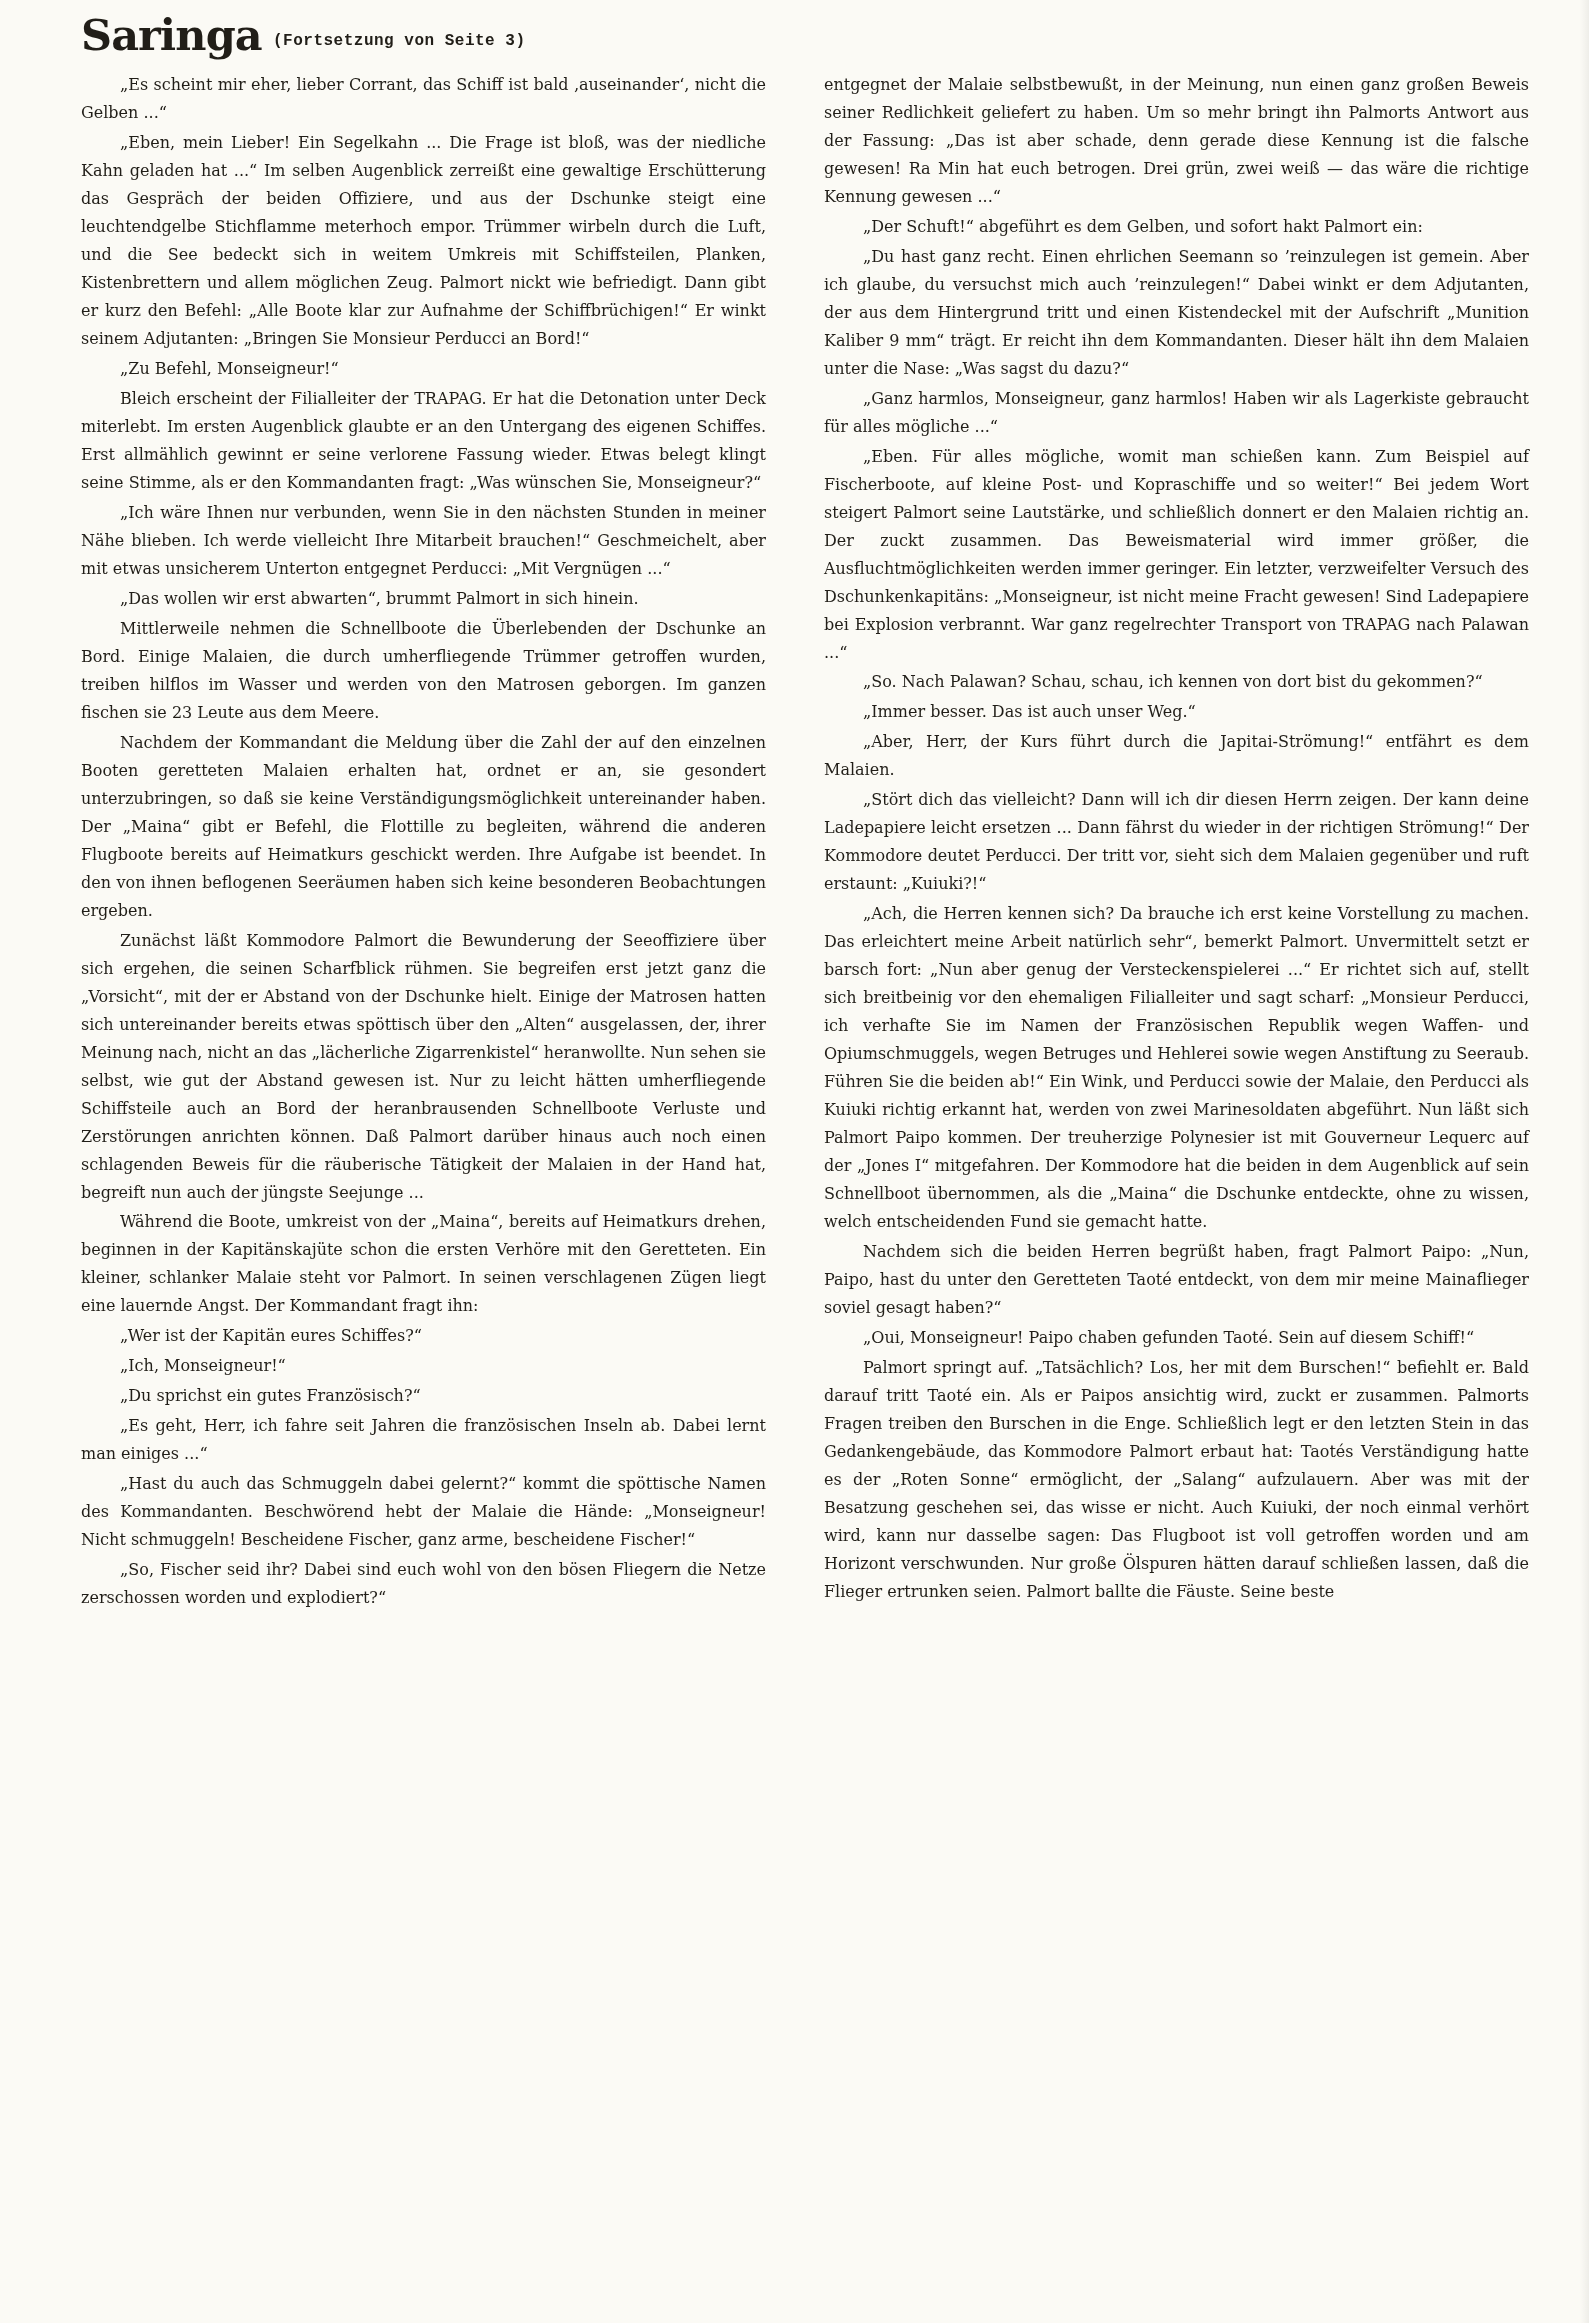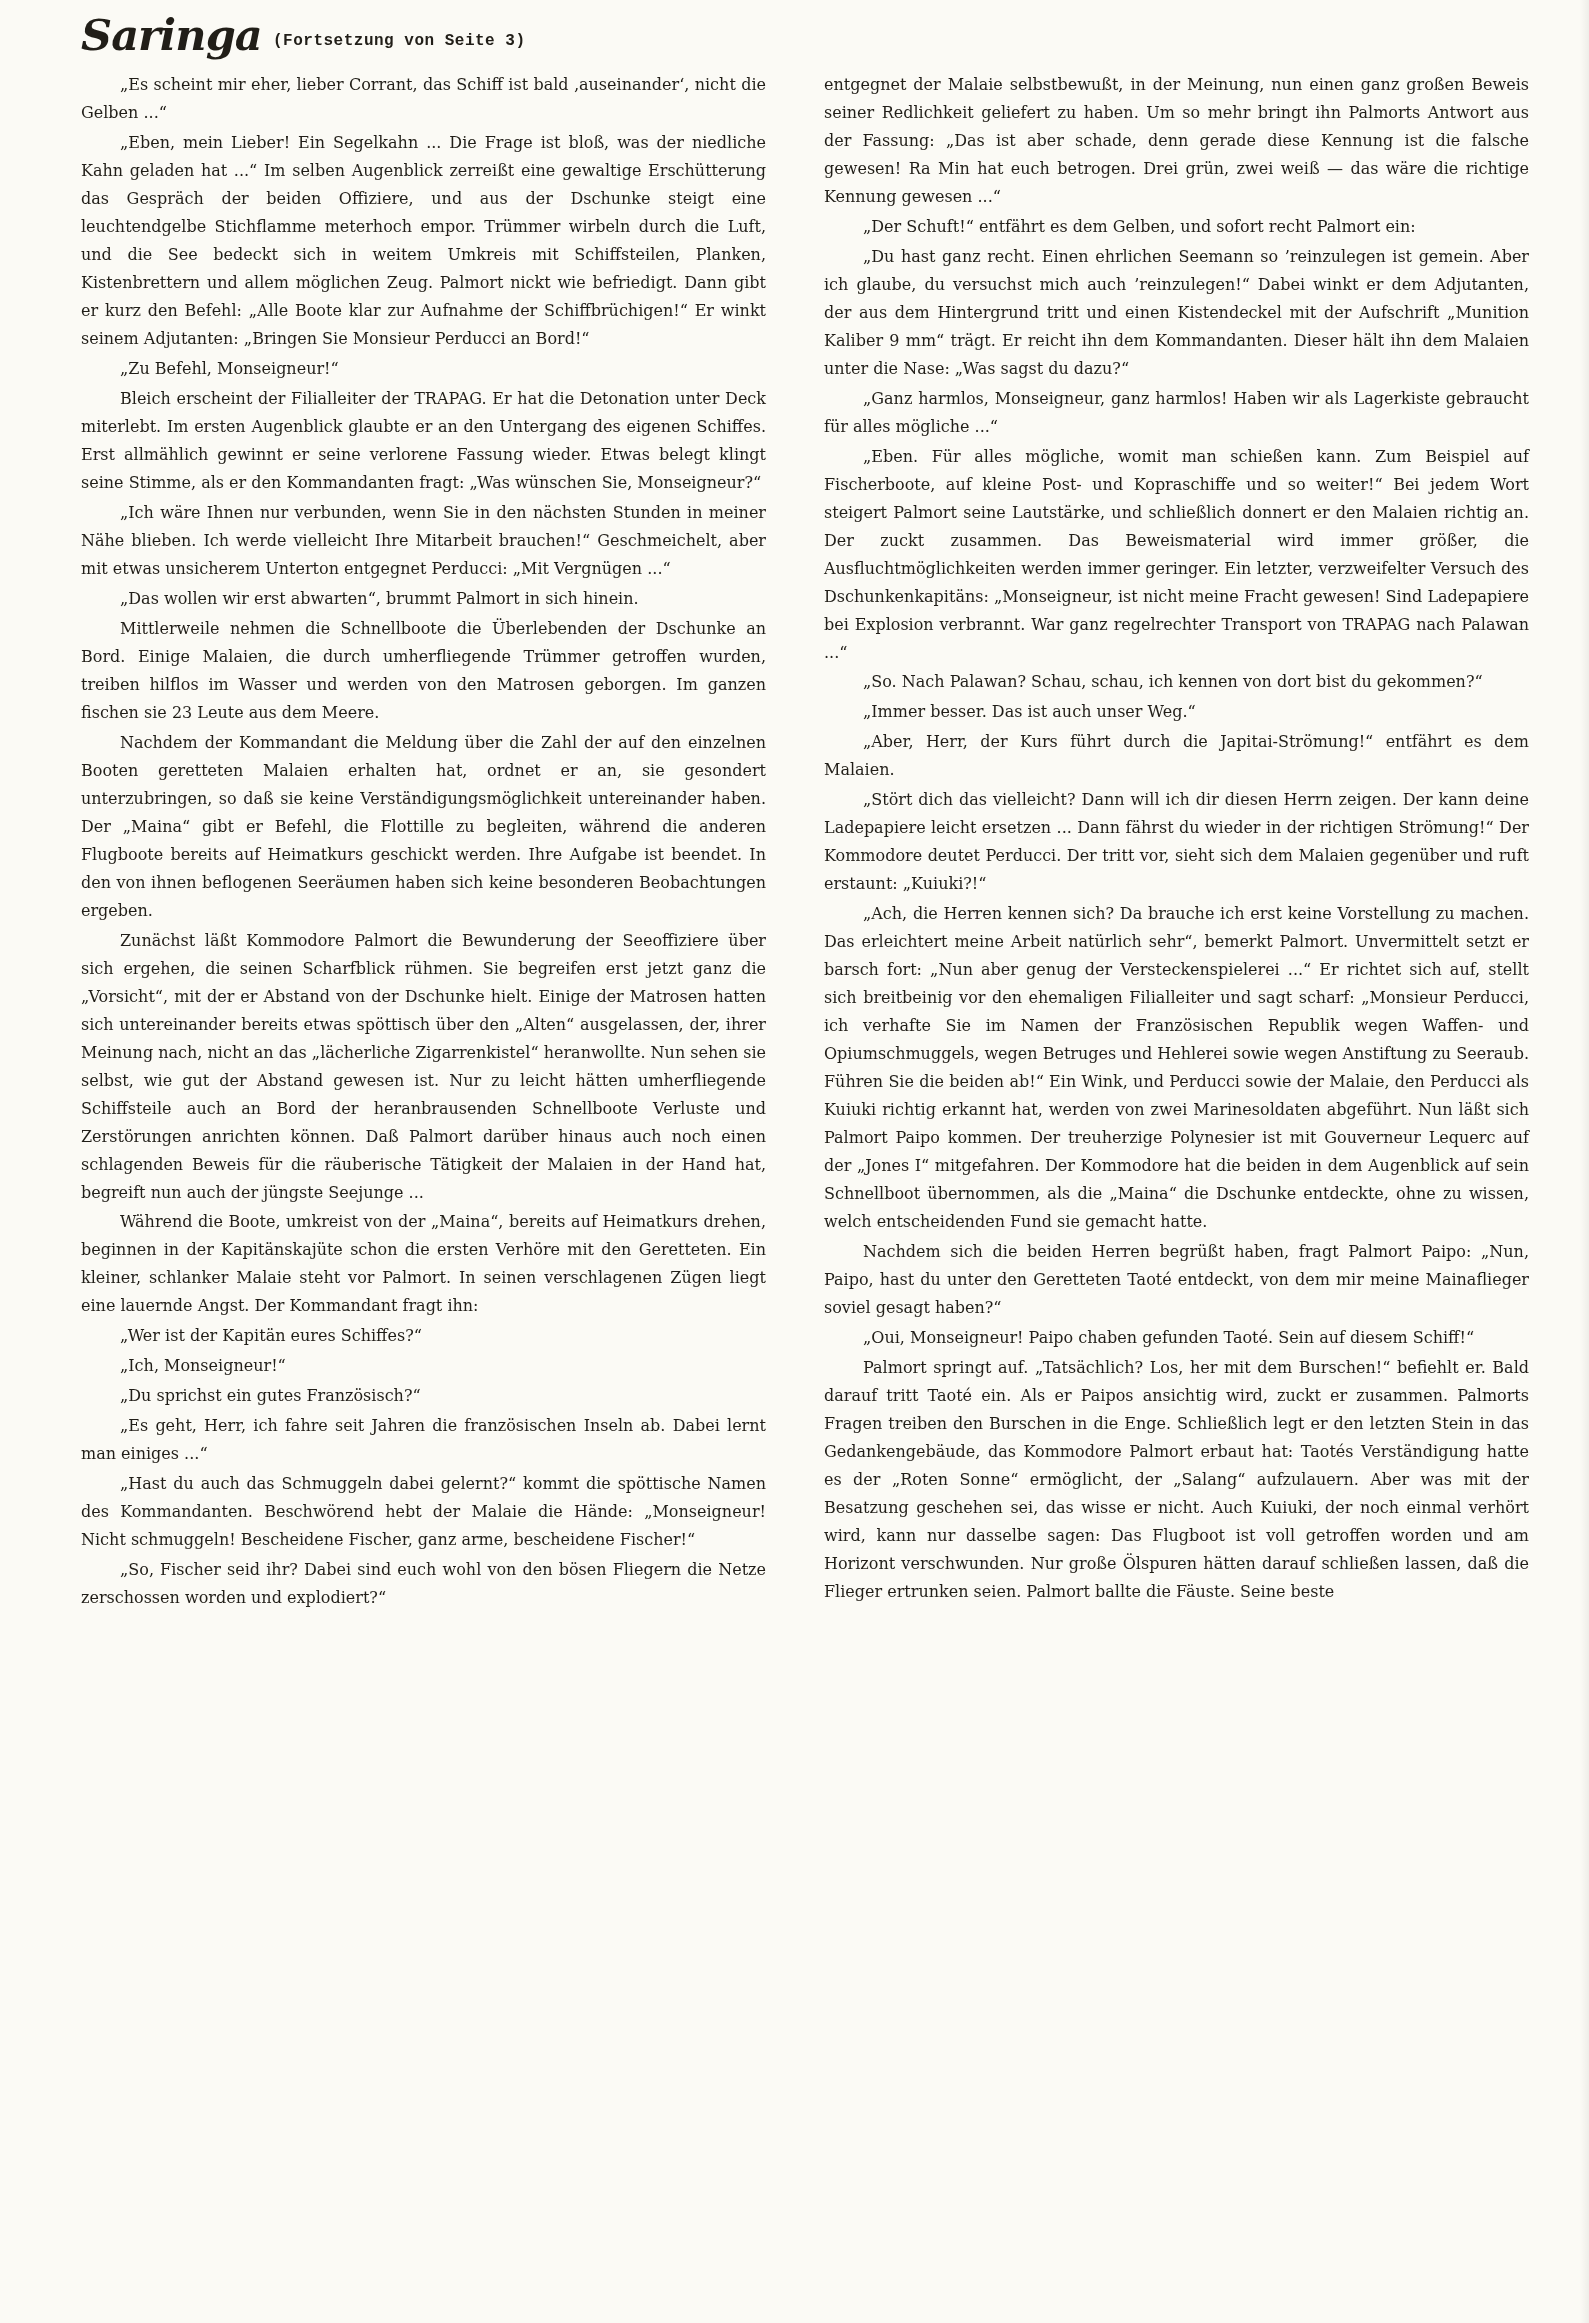--- a/index.html
+++ b/index.html
@@ -32,21 +32,20 @@
   .col-left  { left: 81px;  top: 11.2px; width: 685px; }
   .col-right { left: 824px; top: 71px; width: 705px; }
   .masthead {
     height: 49px;
     margin-bottom: 11.2px;
     text-align: left;
     white-space: nowrap;
   }
   .logo {
     font-family: "DejaVu Serif", serif;
-    font-style: italic;
     font-weight: bold;
     font-size: 43px;
     letter-spacing: -0.9px;
     line-height: 49px;
   }
   .cont-note {
     font-family: Liberation Mono, monospace;
     font-weight: bold;
     font-size: 16px;
     margin-left: 11.2px;
@@ -86,21 +85,21 @@
         <p class="para indent">„Du sprichst ein gutes Französisch?“</p>
         <p class="para indent">„Es geht, Herr, ich fahre seit Jahren die französischen Inseln ab. Dabei lernt man einiges ...“</p>
         <p class="para indent">„Hast du auch das Schmuggeln dabei gelernt?“ kommt die spöttische Namen des Kommandanten. Beschwörend hebt der Malaie die Hände: „Monseigneur! Nicht schmuggeln! Bescheidene Fischer, ganz arme, bescheidene Fischer!“</p>
         <p class="para indent">„So, Fischer seid ihr? Dabei sind euch wohl von den bösen Fliegern die Netze zerschossen worden und explodiert?“</p>
       </div>
   </div>
 
   <div class="col col-right">
     <div>
         <p class="para">entgegnet der Malaie selbstbewußt, in der Meinung, nun einen ganz großen Beweis seiner Redlichkeit geliefert zu haben. Um so mehr bringt ihn Palmorts Antwort aus der Fassung: „Das ist aber schade, denn gerade diese Kennung ist die falsche gewesen! Ra Min hat euch betrogen. Drei grün, zwei weiß — das wäre die richtige Kennung gewesen ...“</p>
-        <p class="para indent">„Der Schuft!“ entfährt es dem Gelben, und sofort recht Palmort ein:</p>
+        <p class="para indent">„Der Schuft!“ abgeführt es dem Gelben, und sofort hakt Palmort ein:</p>
         <p class="para indent">„Du hast ganz recht. Einen ehrlichen Seemann so ’reinzulegen ist gemein. Aber ich glaube, du versuchst mich auch ’reinzulegen!“ Dabei winkt er dem Adjutanten, der aus dem Hintergrund tritt und einen Kistendeckel mit der Aufschrift „Munition Kaliber 9 mm“ trägt. Er reicht ihn dem Kommandanten. Dieser hält ihn dem Malaien unter die Nase: „Was sagst du dazu?“</p>
         <p class="para indent">„Ganz harmlos, Monseigneur, ganz harmlos! Haben wir als Lagerkiste gebraucht für alles mögliche ...“</p>
         <p class="para indent">„Eben. Für alles mögliche, womit man schießen kann. Zum Beispiel auf Fischerboote, auf kleine Post- und Kopraschiffe und so weiter!“ Bei jedem Wort steigert Palmort seine Lautstärke, und schließlich donnert er den Malaien richtig an. Der zuckt zusammen. Das Beweismaterial wird immer größer, die Ausfluchtmöglichkeiten werden immer geringer. Ein letzter, verzweifelter Versuch des Dschunkenkapitäns: „Monseigneur, ist nicht meine Fracht gewesen! Sind Ladepapiere bei Explosion verbrannt. War ganz regelrechter Transport von TRAPAG nach Palawan ...“</p>
         <p class="para indent">„So. Nach Palawan? Schau, schau, ich kennen von dort bist du gekommen?“</p>
         <p class="para indent">„Immer besser. Das ist auch unser Weg.“</p>
         <p class="para indent">„Aber, Herr, der Kurs führt durch die Japitai-Strömung!“ entfährt es dem Malaien.</p>
         <p class="para indent">„Stört dich das vielleicht? Dann will ich dir diesen Herrn zeigen. Der kann deine Ladepapiere leicht ersetzen ... Dann fährst du wieder in der richtigen Strömung!“ Der Kommodore deutet Perducci. Der tritt vor, sieht sich dem Malaien gegenüber und ruft erstaunt: „Kuiuki?!“</p>
         <p class="para indent">„Ach, die Herren kennen sich? Da brauche ich erst keine Vorstellung zu machen. Das erleichtert meine Arbeit natürlich sehr“, bemerkt Palmort. Unvermittelt setzt er barsch fort: „Nun aber genug der Versteckenspielerei ...“ Er richtet sich auf, stellt sich breitbeinig vor den ehemaligen Filialleiter und sagt scharf: „Monsieur Perducci, ich verhafte Sie im Namen der Französischen Republik wegen Waffen- und Opiumschmuggels, wegen Betruges und Hehlerei sowie wegen Anstiftung zu Seeraub. Führen Sie die beiden ab!“ Ein Wink, und Perducci sowie der Malaie, den Perducci als Kuiuki richtig erkannt hat, werden von zwei Marinesoldaten abgeführt. Nun läßt sich Palmort Paipo kommen. Der treuherzige Polynesier ist mit Gouverneur Lequerc auf der „Jones I“ mitgefahren. Der Kommodore hat die beiden in dem Augenblick auf sein Schnellboot übernommen, als die „Maina“ die Dschunke entdeckte, ohne zu wissen, welch entscheidenden Fund sie gemacht hatte.</p>
         <p class="para indent">Nachdem sich die beiden Herren begrüßt haben, fragt Palmort Paipo: „Nun, Paipo, hast du unter den Geretteten Taoté entdeckt, von dem mir meine Mainaflieger soviel gesagt haben?“</p>
         <p class="para indent">„Oui, Monseigneur! Paipo chaben gefunden Taoté. Sein auf diesem Schiff!“</p>

